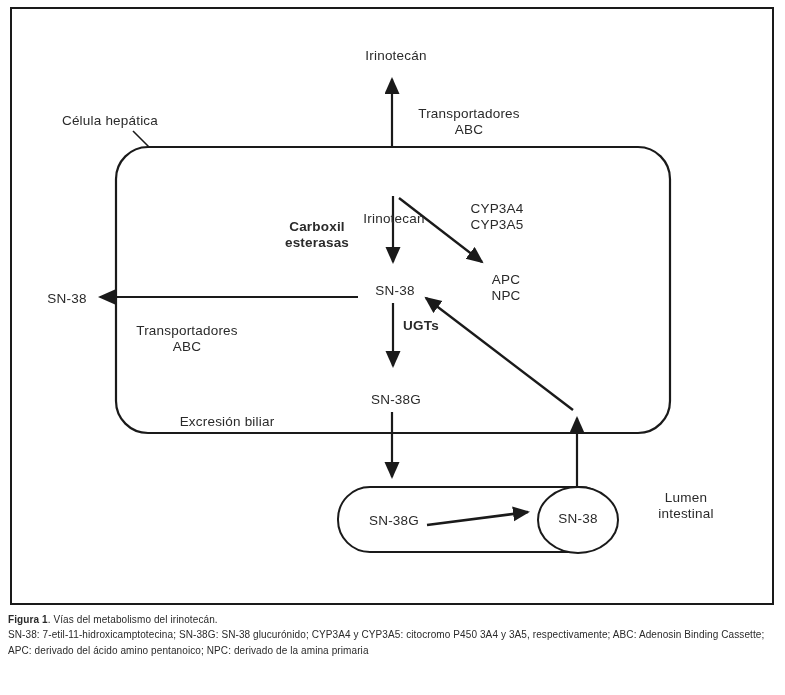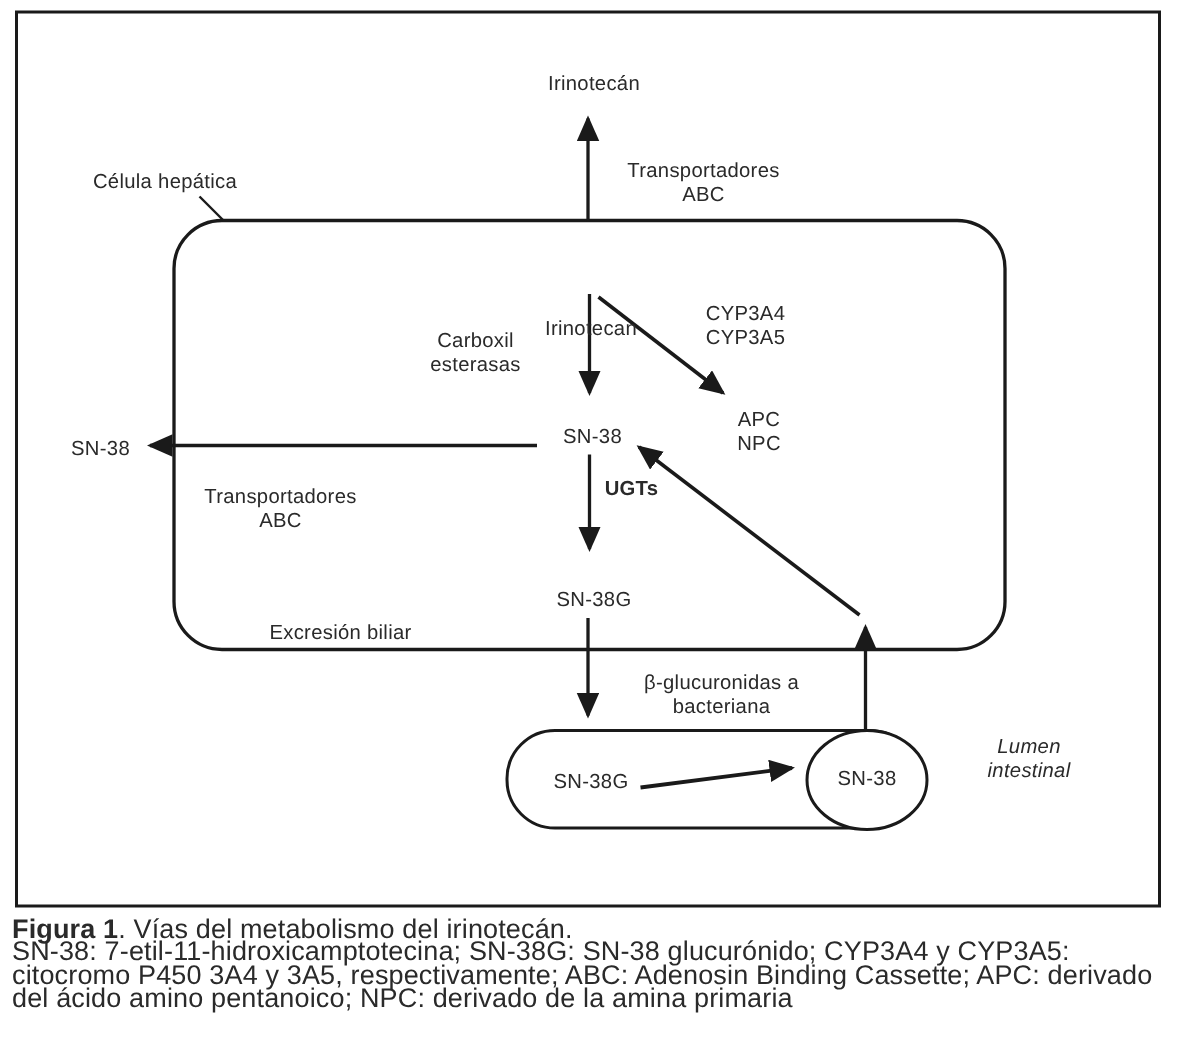--- a/index.html
+++ b/index.html
@@ -20,21 +20,21 @@
     border:2px solid var(--line);background:transparent;
   }
   svg.canvas{position:absolute;left:0;top:0;width:785px;height:695px;}
   .lbl{
     position:absolute;transform:translate(-50%,-50%);
     text-align:center;font-size:13.5px;line-height:16px;
     color:var(--text);white-space:nowrap;letter-spacing:0.2px;
   }
   .caption{
     position:absolute;left:8px;top:612px;width:772px;
-    font-size:18px;line-height:15.4px;color:var(--text);
+    font-size:10px;line-height:15.4px;color:var(--text);
     letter-spacing:0.1px;
   }
   .caption b{font-weight:bold;}
 </style>
 </head>
 <body>
 
 <div class="stage">
 
   <div class="frame"></div>
@@ -77,21 +77,21 @@
 
   <div class="lbl" style="left:469px;top:122px;">
     <div>Transportadores</div>
     <div>ABC</div>
   </div>
 
   <div class="lbl" style="left:110px;top:121px;">Célula hepática</div>
 
   <div class="lbl" style="left:394px;top:183px;margin-top:36px;">Irinotecan</div>
 
-  <div class="lbl" style="left:317px;top:235px;">
+  <div class="lbl" style="left:317px;top:235px;font-weight:bold;">
     <div>Carboxil</div>
     <div>esterasas</div>
   </div>
 
   <div class="lbl" style="left:497px;top:217px;">
     <div>CYP3A4</div>
     <div>CYP3A5</div>
   </div>
 
   <div class="lbl" style="left:506px;top:268px;margin-top:20px;">
@@ -107,30 +107,26 @@
     <div>Transportadores</div>
     <div>ABC</div>
   </div>
 
   <div class="lbl" style="left:421px;top:326px;font-weight:bold;">UGTs</div>
 
   <div class="lbl" style="left:396px;top:400px;">SN-38G</div>
 
   <div class="lbl" style="left:227px;top:422px;">Excresión biliar</div>
 
-  <div class="lbl" style="left:481px;top:463px;">
-    <div>β-glucuronidas a</div>
-    <div>bacteriana</div>
-  </div>
 
   <div class="lbl" style="left:394px;top:521px;">SN-38G</div>
 
   <div class="lbl" style="left:578px;top:519px;">SN-38</div>
 
-  <div class="lbl" style="left:686px;top:506px;font-style:italic;">
+  <div class="lbl" style="left:686px;top:506px;">
     <div>Lumen</div>
     <div>intestinal</div>
   </div>
 
   <div class="caption">
     <div><b>Figura 1</b><span>. Vías del metabolismo del irinotecán.</span></div>
     <div>SN-38: 7-etil-11-hidroxicamptotecina; SN-38G: SN-38 glucurónido; CYP3A4 y CYP3A5: citocromo P450 3A4 y 3A5, respectivamente; ABC: Adenosin Binding Cassette; APC: derivado del ácido amino pentanoico; NPC: derivado de la amina primaria</div>
   </div>
 
 </div>

